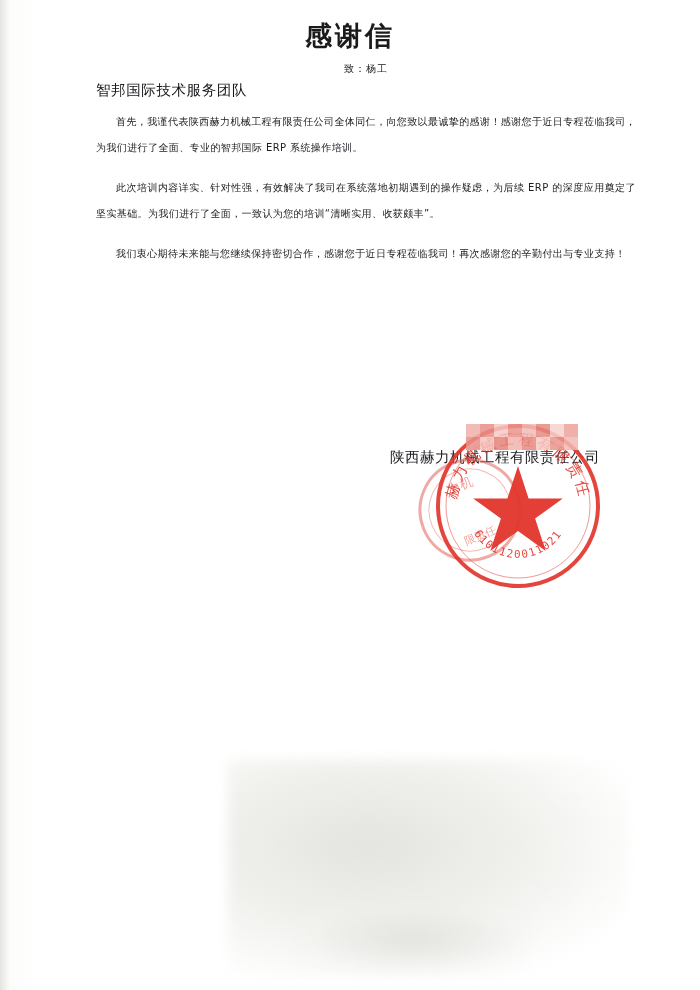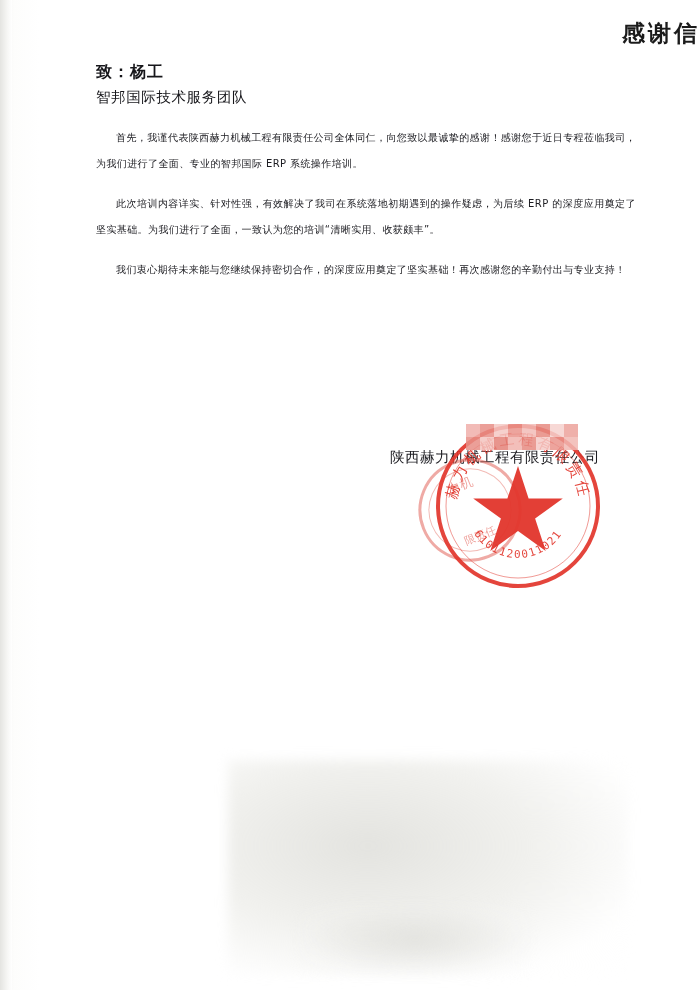--- a/index.html
+++ b/index.html
@@ -47,49 +47,50 @@
     left: 0; top: 0;
     width: 12px; height: 990px;
     background: linear-gradient(to right, #e4e4e1, #f6f6f4 60%, #ffffff);
   }
 
   .doc-title {
     position: absolute;
     top: 18px;
     left: 0;
     width: 700px;
-    text-align: right;
+    text-align: center;
     font-family: "DejaVu Serif", serif;
     font-weight: bold;
-    font-size: 23px;
+    font-size: 27px;
     letter-spacing: 3px;
     color: #1b1b1b;
   }
 
   .body-wrap {
     position: absolute;
     left: 96px;
     top: 62px;
     width: 540px;
     color: #1c1c20;
   }
 
   .salutation {
     font-family: "DejaVu Serif", serif;
-    font-size: 16px;
-    font-weight: bold;
+    font-size: 10px;
+    font-weight: normal;
     letter-spacing: 1px;
     margin: 0 0 5px 0;
     color: #16161a;
+    text-align: center;
   }
   .salutation2 {
     font-family: "DejaVu Sans", sans-serif;
     font-size: 14.5px;
     letter-spacing: 0.6px;
-    margin: 0 0 18px 0;
+    margin: 0 0 9px 0;
     color: #17171b;
   }
 
   p.para {
     margin: 0 0 15px 0;
     font-size: 10px;
     line-height: 25.5px;
     letter-spacing: 0.4px;
     text-align: justify;
     text-indent: 2em;
@@ -151,21 +152,21 @@
   <div class="scan-blur2"></div>
 
   <div class="doc-title">感谢信</div>
 
   <div class="body-wrap">
     <div class="salutation">致：杨工</div>
     <div class="salutation2">智邦国际技术服务团队</div>
 
     <p class="para">首先，我谨代表陕西赫力机械工程有限责任公司全体同仁，向您致以最诚挚的感谢！感谢您于近日专程莅临我司，为我们进行了全面、专业的智邦国际 ERP 系统操作培训。</p>
     <p class="para">此次培训内容详实、针对性强，有效解决了我司在系统落地初期遇到的操作疑虑，为后续 ERP 的深度应用奠定了坚实基础。为我们进行了全面，一致认为您的培训“清晰实用、收获颇丰”。</p>
-    <p class="para">我们衷心期待未来能与您继续保持密切合作，的深度应用奠定了坚实基础！再次感谢您的辛勤付出与专业支持！</p>
+    <p class="para">我们衷心期待未来能与您继续保持密切合作，感谢您于近日专程莅临我司！再次感谢您的辛勤付出与专业支持！</p>
   </div>
 
   <div class="sig-block">陕西赫力机械工程有限责任公司</div>
 
   <div class="seal-extra">
     <svg width="110" height="110" viewBox="0 0 110 110" xmlns="http://www.w3.org/2000/svg">
       <circle cx="55" cy="55" r="50" fill="none" stroke="#e2665c" stroke-width="3"></circle>
       <circle cx="55" cy="55" r="41" fill="none" stroke="#e8837a" stroke-width="1"></circle>
       <text x="55" y="33" font-family="DejaVu Serif, serif" font-size="13" fill="#e2574d" text-anchor="middle">力机</text>
       <text x="55" y="86" font-family="DejaVu Serif, serif" font-size="11" fill="#e2574d" text-anchor="middle">限责任</text>

